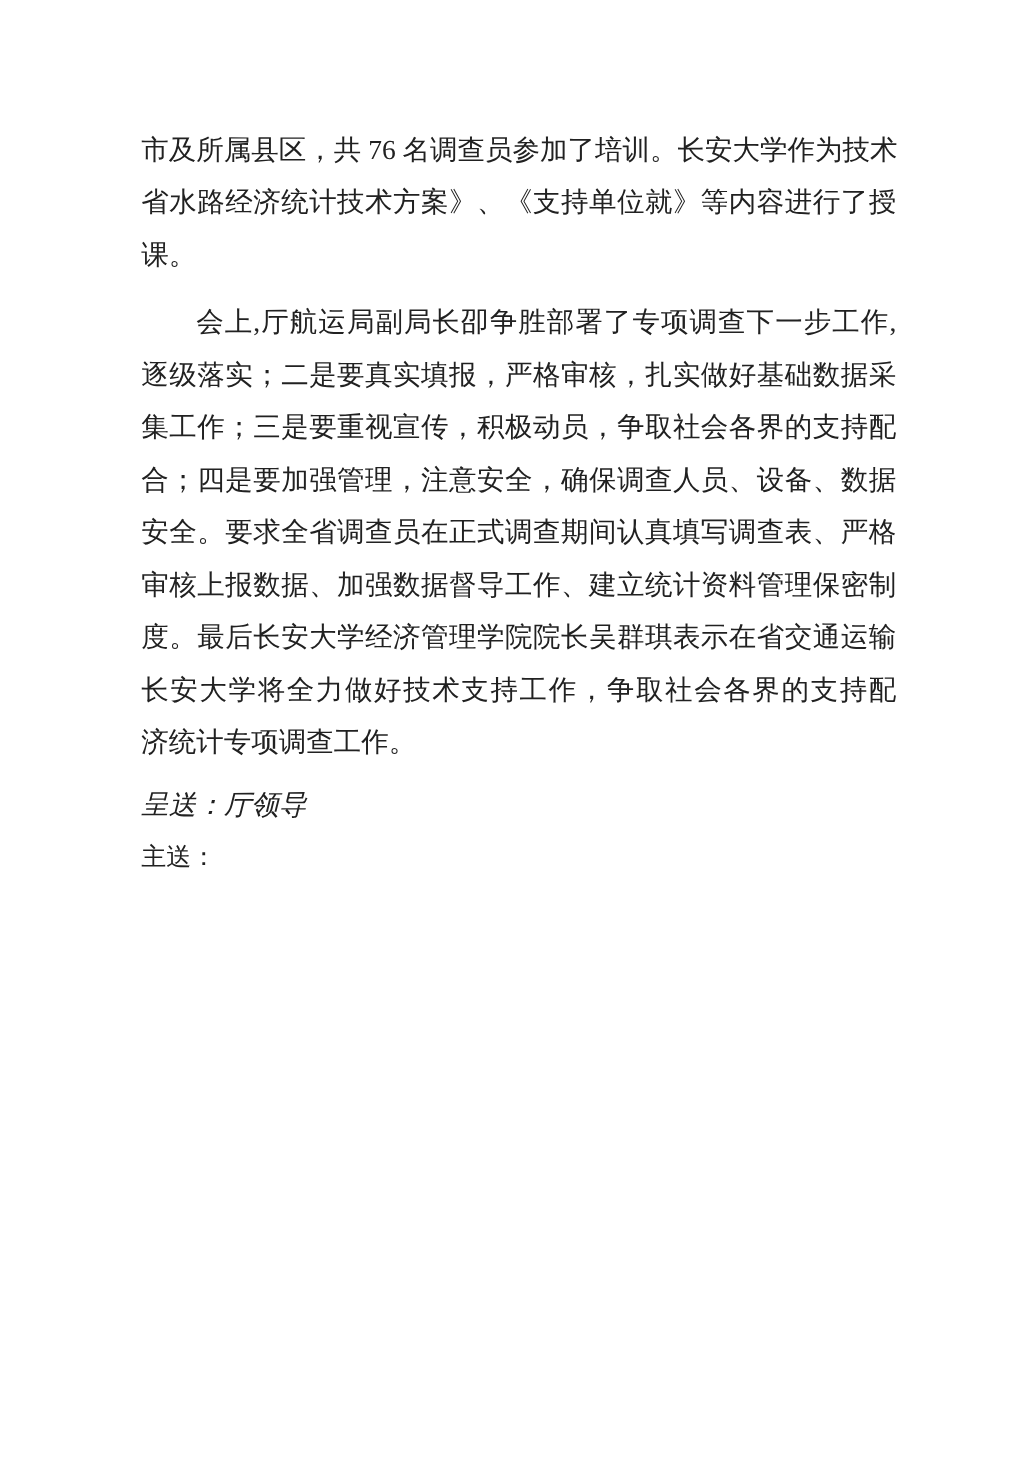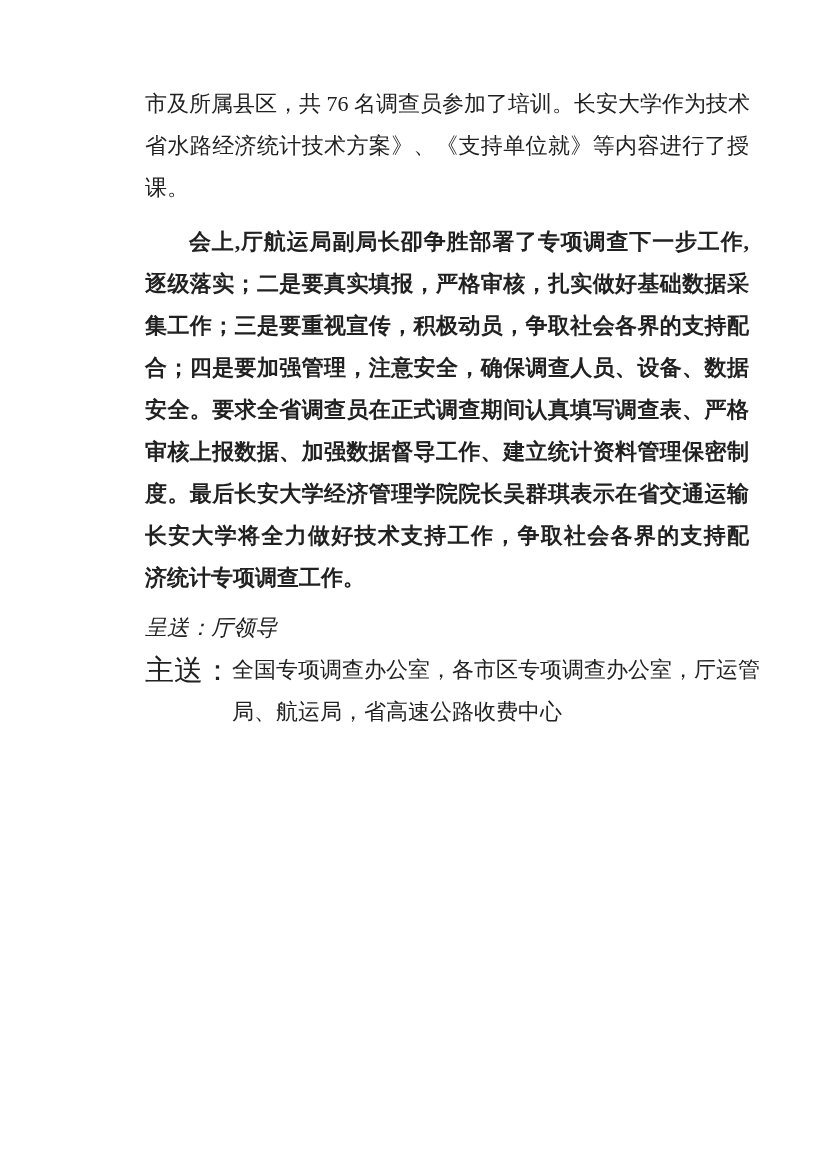--- a/index.html
+++ b/index.html
@@ -14,42 +14,41 @@
     height: 1169px;
     background: #ffffff;
     overflow: hidden;
     font-family: "Liberation Serif", "DejaVu Serif", serif;
     color: #212121;
   }
 
   .text-block {
     position: absolute;
     left: 113px;
-    top: 83px;
+    top: 99px;
     width: 604px;
-    margin-left: 32px;
   }
 
   .para .line {
     font-size: 22px;
     line-height: 42px;
     height: 42px;
     white-space: nowrap;
     text-align: justify;
     text-align-last: justify;
     text-justify: inter-character;
     overflow: visible;
   }
 
   .para .line:last-child {
     text-align: left;
     text-align-last: left;
   }
 
-  .para-main { margin-top: 12px; font-weight: bold; }
+  .para-main { margin-top: 12px; }
 
   .para-main .line:first-child {
     text-indent: 44px;
   }
 
   .signature {
     margin-top: 93px;
     font-size: 22px;
     line-height: 42px;
     height: 42px;
@@ -66,21 +65,21 @@
     font-style: italic;
   }
 
   .dist-row {
     display: flex;
     align-items: flex-start;
   }
 
   .dist-label {
     flex: 0 0 65px;
-    font-size: 29px;
+    font-size: 20px;
     line-height: 42px;
     height: 42px;
     white-space: nowrap;
   }
 
   .dist-content {
     flex: 1 1 auto;
     min-width: 0;
   }
 </style>
@@ -106,20 +105,16 @@
         <div class="line">度。最后长安大学经济管理学院院长吴群琪表示在省交通运输</div>
         <div class="line">长安大学将全力做好技术支持工作，争取社会各界的支持配</div>
         <div class="line">济统计专项调查工作。</div>
       </div>
 
 
     <div class="cc-row"><span>呈送：</span><span>厅领导</span></div>
 
     <div class="dist-row">
       <span class="dist-label">主送：</span>
-      <div class="dist-content para">
-          <div class="line">全国专项调查办公室，各市区专项调查办公室，厅运管</div>
-          <div class="line">局、航运局，省高速公路收费中心</div>
-        </div>
     </div>
 
   </div>
 </div>
 
 </body></html>

